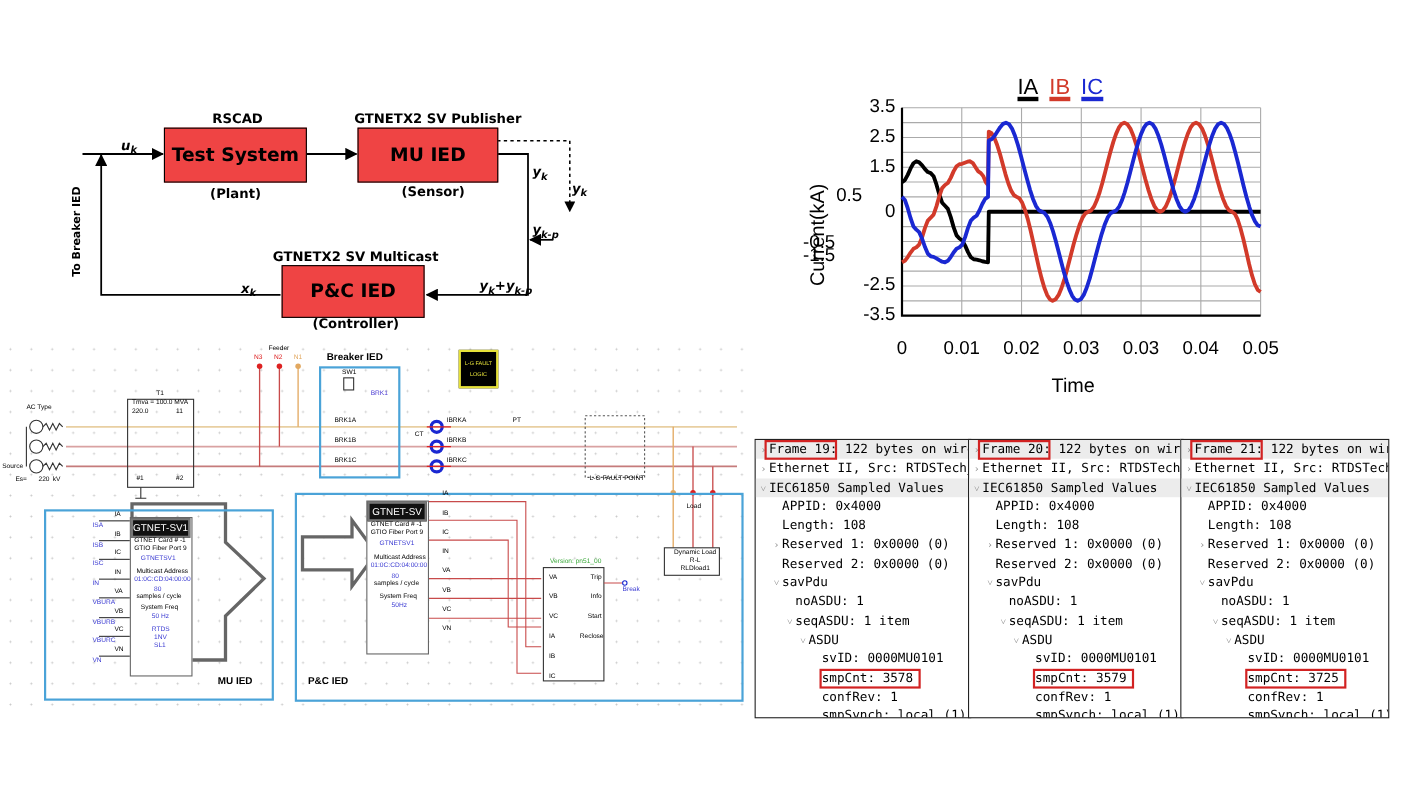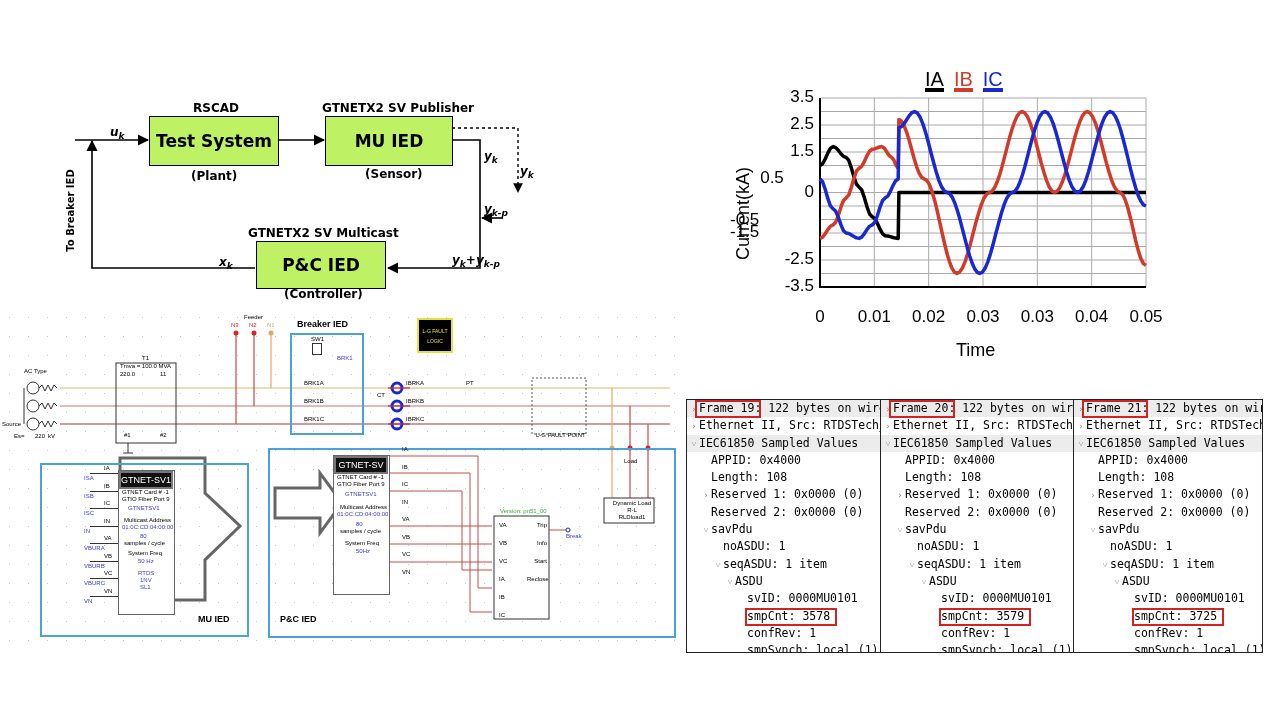--- a/index.html
+++ b/index.html
@@ -1,19 +1,19 @@
 <!DOCTYPE html>
 <html><head>
 <meta charset="utf-8">
 <style>
   html,body{margin:0;padding:0;background:#ffffff;}
   body{width:1280px;height:720px;position:relative;overflow:hidden;font-family:"Liberation Sans",sans-serif;color:#000;}
   .abs{position:absolute;}
   
-  .blk{position:absolute;border:1.5px solid #000;background:#bef264;display:flex;align-items:center;justify-content:center;font-weight:bold;font-family:"DejaVu Sans",sans-serif;}
+  .blk{position:absolute;border:1.5px solid #000;background:#ef4444;display:flex;align-items:center;justify-content:center;font-weight:bold;font-family:"DejaVu Sans",sans-serif;}
   .lbl{position:absolute;font-weight:bold;font-family:"DejaVu Sans",sans-serif;font-size:12px;white-space:nowrap;}
   .sig{position:absolute;font-weight:bold;font-style:italic;font-family:"DejaVu Sans",sans-serif;font-size:12px;white-space:nowrap;}
   .sig sub{font-size:9px;}
   
   .tick{position:absolute;font-size:17px;font-family:"Liberation Sans",sans-serif;white-space:nowrap;}
   
   .ws{position:absolute;top:399px;height:252px;border:1px solid #222;background:#fff;overflow:hidden;font-family:"DejaVu Sans Mono",monospace;font-size:11.5px;}
   .ws .row{height:17.3px;line-height:17.3px;white-space:nowrap;position:relative;}
   .ws .row.hl{background:#ececec;}
   .ws .tw{display:inline-block;width:10px;color:#888;font-size:9px;text-align:center;}
@@ -52,21 +52,21 @@
 
 
   <div class="lbl" style="left:248px;top:226px;">GTNETX2 SV Multicast</div>
   <div class="blk" style="left:256px;top:241px;width:128px;height:46px;font-size:17px;">P&amp;C IED</div>
   <div class="lbl" style="left:284px;top:287px;">(Controller)</div>
 
   <div class="sig" style="left:110px;top:125px;"><span>u</span><sub>k</sub></div>
   <div class="sig" style="left:484px;top:149px;"><span>y</span><sub>k</sub></div>
   <div class="sig" style="left:520px;top:164px;"><span>y</span><sub>k</sub></div>
   <div class="sig" style="left:484px;top:202px;"><span>y</span><sub>k-p</sub></div>
-  <div class="sig" style="left:452px;top:253px;"><span>y</span><sub>k</sub><span>+</span><span>y</span><sub>k-p</sub></div>
+  <div class="sig" style="left:436px;top:253px;"><span>y</span><sub>k</sub><span>+</span><span>y</span><sub>k-p</sub></div>
   <div class="sig" style="left:219px;top:255px;"><span>x</span><sub>k</sub></div>
   <div class="lbl" style="left:29px;top:205px;font-size:10px;transform:rotate(-90deg);transform-origin:center;">To Breaker IED</div>
 </div>
 
 <div class="abs" style="left:730px;top:65px;width:450px;height:300px;">
   <div class="abs" style="left:195px;top:5px;font-size:20px;display:flex;gap:10px;">
     <span style="border-bottom:4px solid #000;line-height:18px;">IA</span>
     <span style="color:#d23a2a;border-bottom:4px solid #d23a2a;line-height:18px;">IB</span>
     <span style="color:#1a28d2;border-bottom:4px solid #1a28d2;line-height:18px;">IC</span>
   </div>

